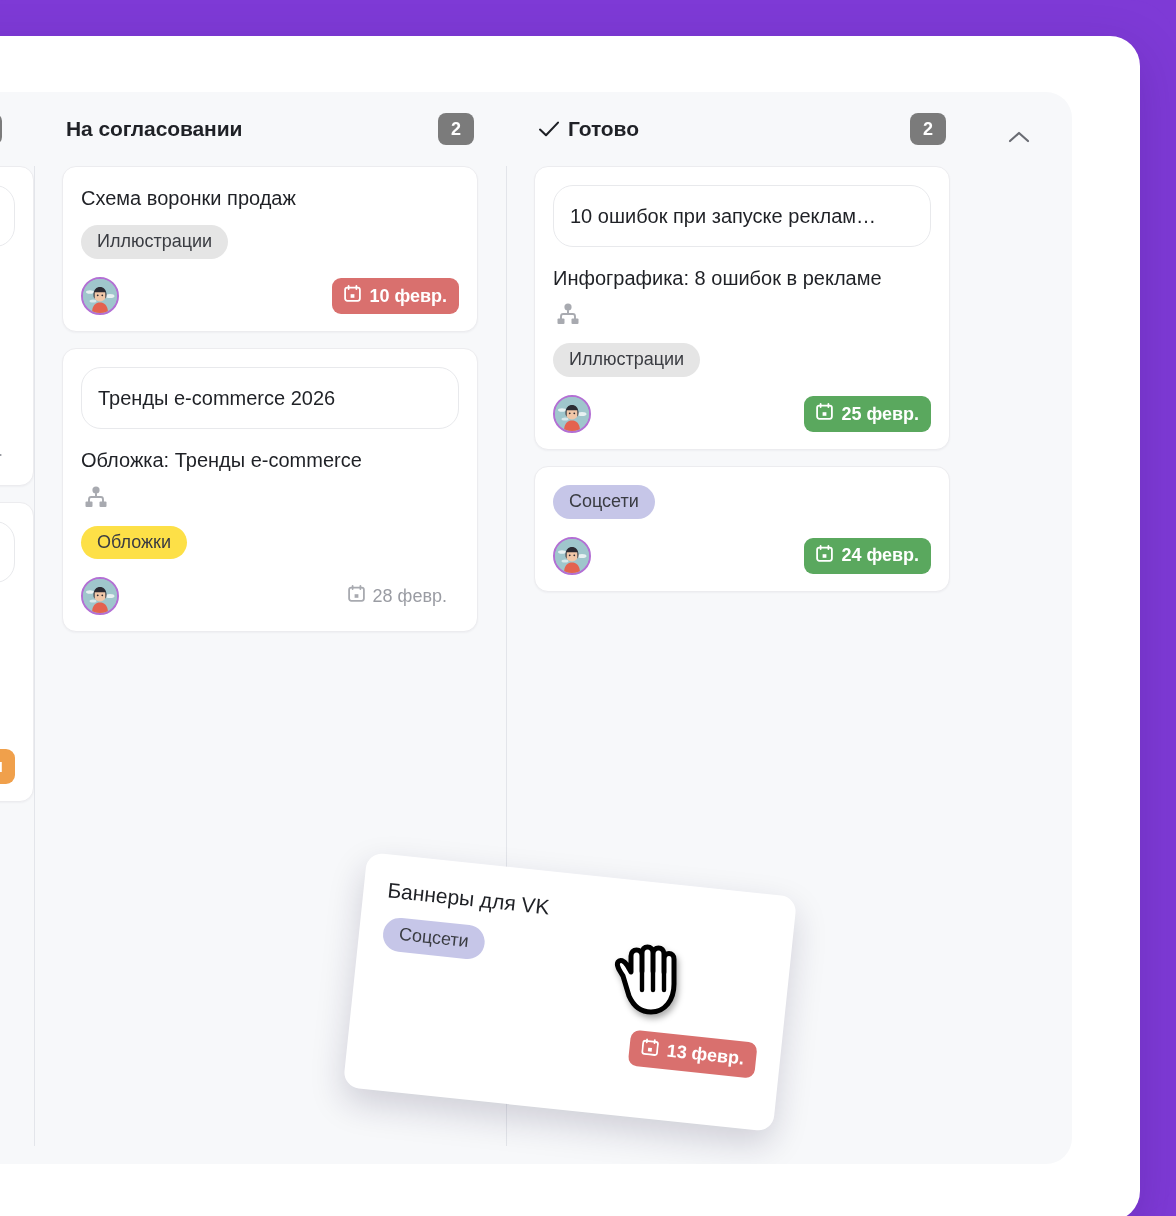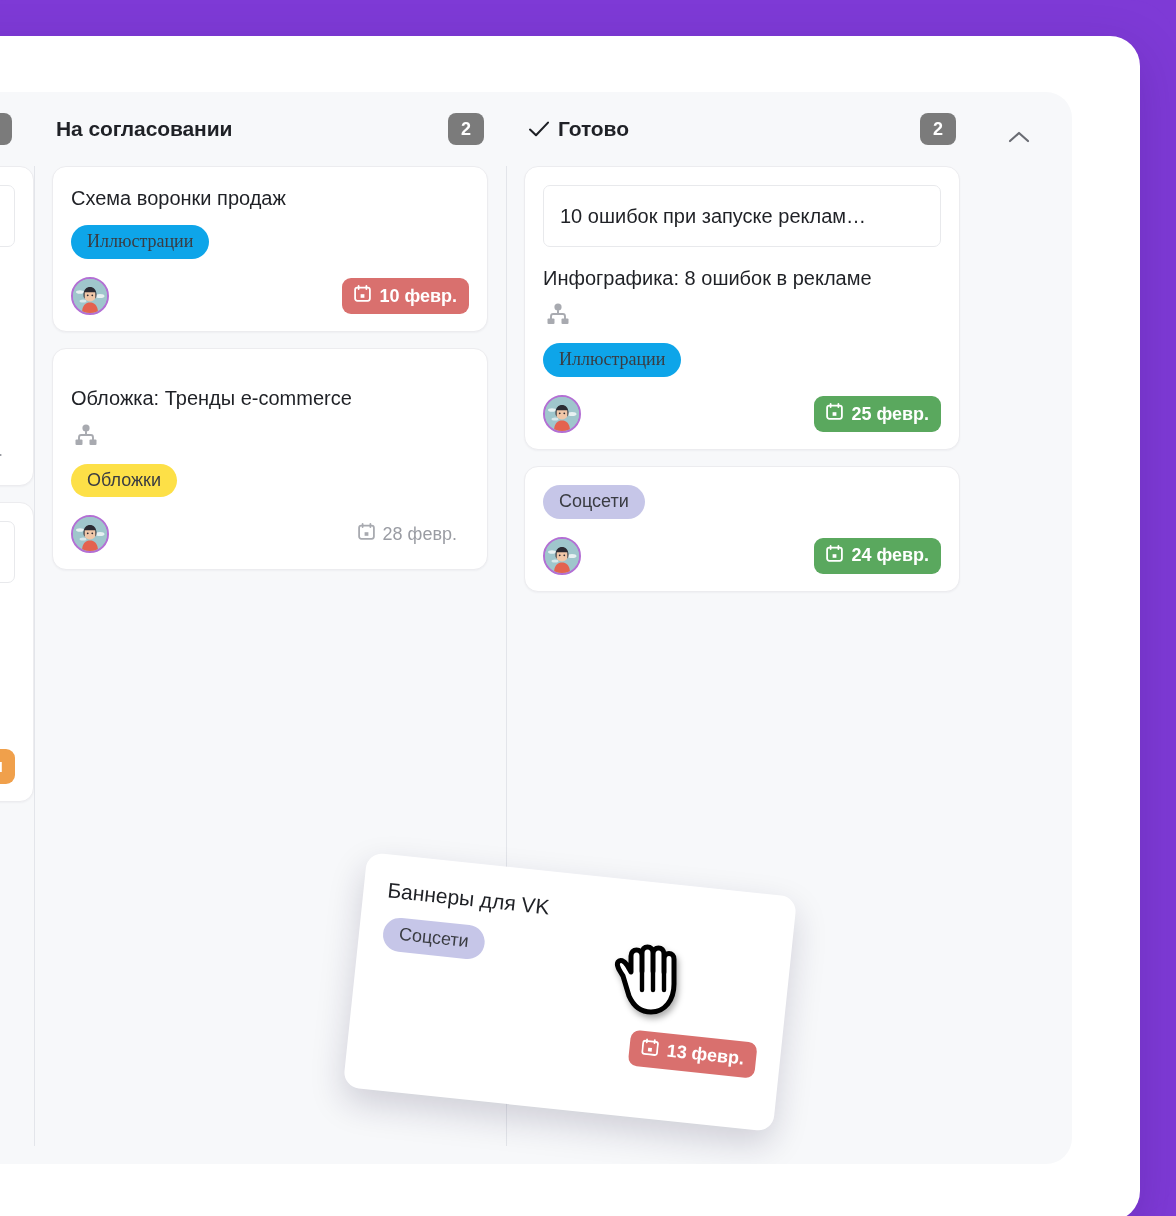--- a/index.html
+++ b/index.html
@@ -50,21 +50,21 @@
   .collapse-btn svg { display: block; }
 
   
   .columns {
     position: absolute;
     left: 0; top: 0; right: 0; bottom: 0;
     display: flex;
   }
   .column {
     position: relative;
-    padding: 0 18px;
+    padding: 0 28px;
     flex: 0 0 auto;
   }
   .column + .column::before {
     content: "";
     position: absolute;
     left: 0; top: 74px; bottom: 18px;
     width: 1px;
     background: #e3e5ea;
   }
   .col-left   { width: 162px; padding-left: 0; }
@@ -114,42 +114,42 @@
   }
   .card-subtitle {
     font-size: 20px;
     color: #1f2126;
     line-height: 1.32;
     margin: 18px 0 6px 0;
   }
   
   .title-box {
     border: 1px solid #e8e9ec;
-    border-radius: 7px;
+    border-radius: 20px;
     padding: 17px 16px;
     font-size: 20px;
     color: #1f2126;
     line-height: 1.3;
     white-space: nowrap;
     overflow: hidden;
     text-overflow: ellipsis;
     background: #fff;
   }
 
   .subtask-icon { margin: 12px 0 14px 2px; display: block; }
 
   .tag {
     display: inline-block;
     border-radius: 999px;
     padding: 7px 16px;
     font-size: 18px;
     color: #3a3c42;
     line-height: 1.1;
   }
-  .tag-illustrations { background: #0ea5e9; font-family: Liberation Serif, serif; }
+  .tag-illustrations { background: #e5e5e5; }
   .tag-covers        { background: #fde047; }
   .tag-social        { background: #c6c6e8; }
 
   .card-footer {
     display: flex;
     align-items: center;
     margin-top: 18px;
     min-height: 38px;
   }
   .avatar {
@@ -278,20 +278,21 @@
                   <path d="M12.4 1 L12.4 4" stroke="#ffffff" stroke-width="1.8" stroke-linecap="round"></path>
                   <rect x="6.6" y="9.2" width="3.8" height="3.6" fill="#ffffff"></rect>
                 </svg>
               </span>
               <span>10 февр.</span>
             </span>
           </div>
         </div>
 
         <div class="card">
+          <div class="title-box">Тренды e-commerce 2026</div>
           <div class="card-subtitle">Обложка: Тренды e-commerce</div>
           <span class="subtask-icon">
             <svg width="26" height="22" viewBox="0 0 26 22" fill="none">
               <circle cx="13" cy="4" r="3.6" fill="#a8aab0"></circle>
               <path d="M13 7.6 L13 11 M6 17 L6 13.4 C6 12.1 6.9 11 8.2 11 L17.8 11 C19.1 11 20 12.1 20 13.4 L20 17" stroke="#a8aab0" stroke-width="1.9" stroke-linecap="round"></path>
               <rect x="2.5" y="15.5" width="7" height="5.5" rx="1" fill="#a8aab0"></rect>
               <rect x="16.5" y="15.5" width="7" height="5.5" rx="1" fill="#a8aab0"></rect>
             </svg>
           </span>
           <span class="tag tag-covers">Обложки</span>

